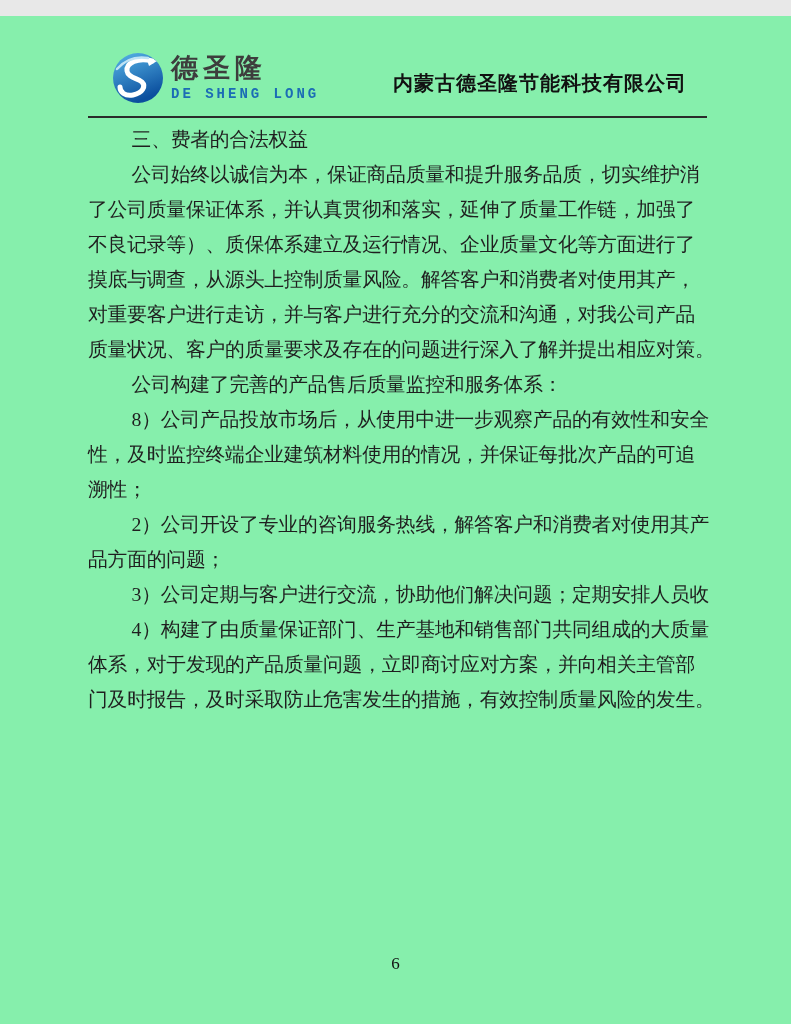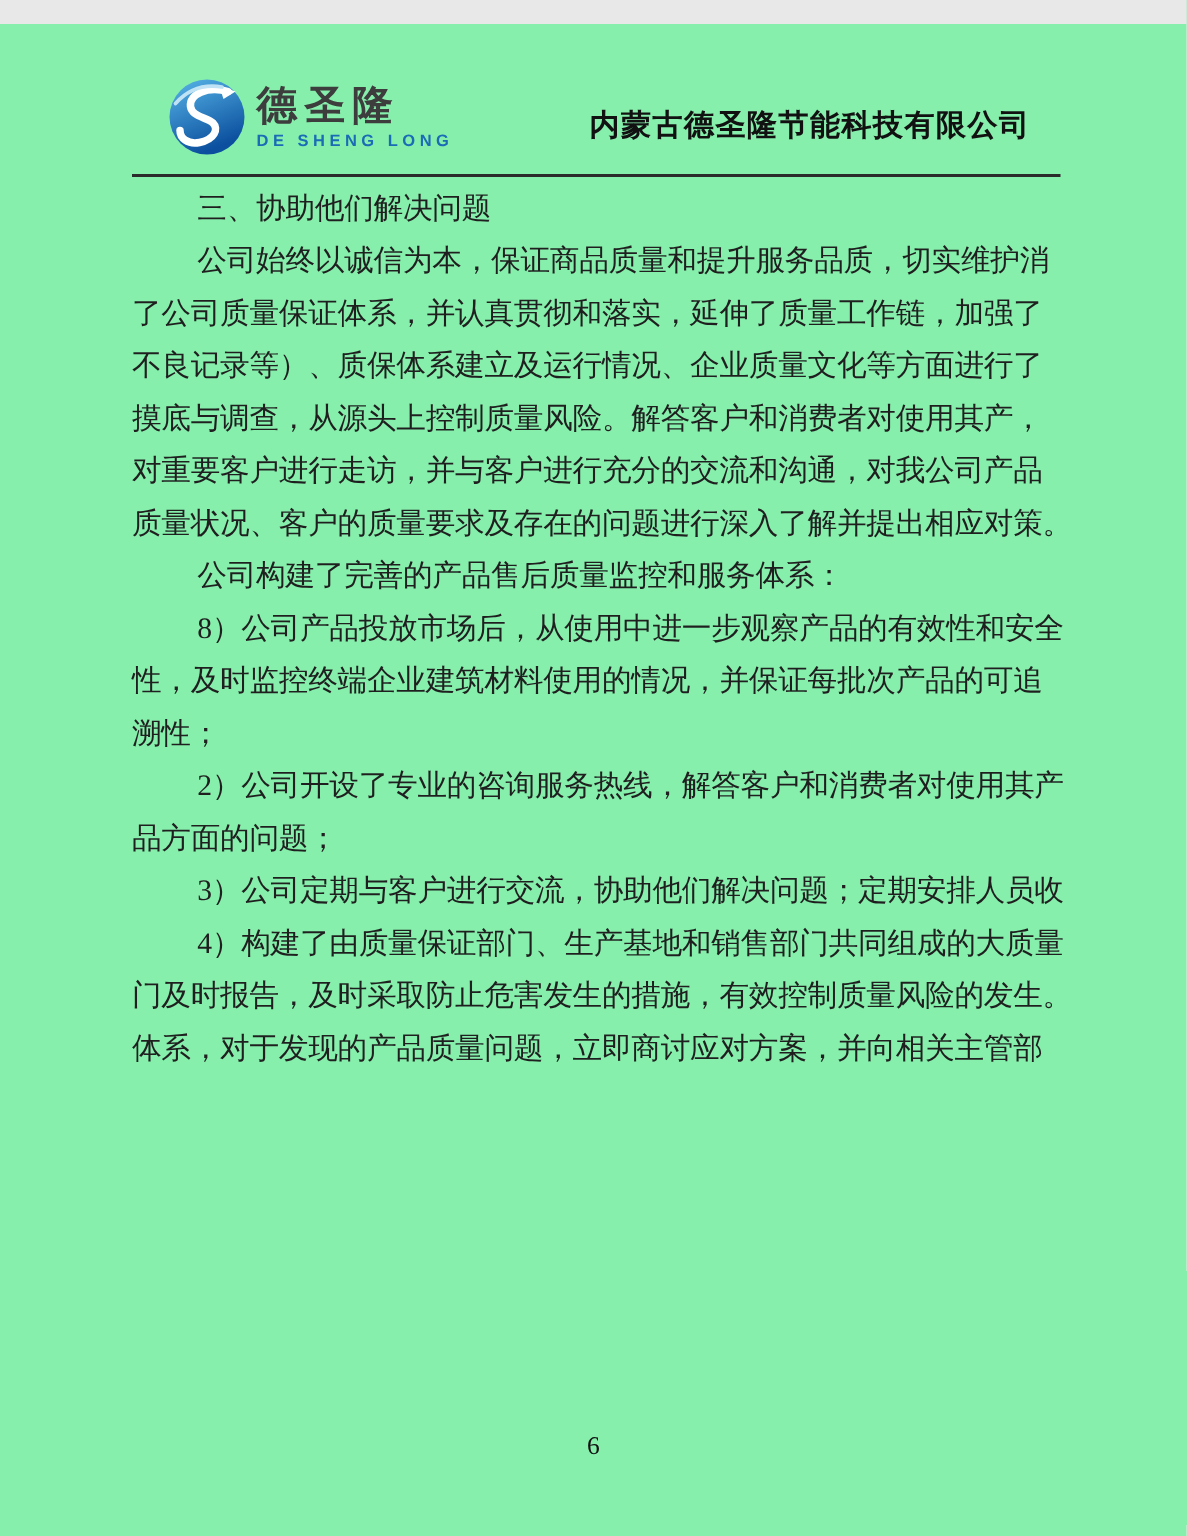--- a/index.html
+++ b/index.html
@@ -27,26 +27,26 @@
     .logo-texts { margin-left: 7px; display: flex; flex-direction: column; }
     .logo-cn {
       font-size: 27px;
       font-weight: bold;
       letter-spacing: 5px;
       color: #3d3d3d;
       line-height: 1.1;
       font-family: "Liberation Serif", "DejaVu Serif", serif;
     }
     .logo-en {
-      font-size: 11px;
+      font-size: 14px;
       font-weight: bold;
       letter-spacing: 3px;
       color: #1b6cb5;
       margin-top: 2px;
-      font-family: Liberation Sans, sans-serif;
+      font-family: Liberation Mono, monospace;
     }
     .company-name {
       position: absolute;
       top: 54px;
       right: 86px;
       padding-right: 18px;
       font-size: 20px;
       font-weight: bold;
       color: #111111;
       letter-spacing: 1px;
@@ -112,21 +112,21 @@
       <span class="logo-en">DE SHENG LONG</span>
     </div>
   </div>
 
   <div class="company-name">内蒙古德圣隆节能科技有限公司</div>
 
   <div class="header-rule"></div>
 
   <div class="doc-body">
       <div class="paragraph heading">
-        <div class="line indent">三、协助他们解决问题</div>
+        <div class="line indent">三、费者的合法权益</div>
       </div>
       <div class="paragraph">
         <div class="line indent">公司始终以诚信为本，保证商品质量和提升服务品质，切实维护消</div>
         <div class="line">了公司质量保证体系，并认真贯彻和落实，延伸了质量工作链，加强了</div>
         <div class="line">不良记录等）、质保体系建立及运行情况、企业质量文化等方面进行了</div>
         <div class="line">摸底与调查，从源头上控制质量风险。解答客户和消费者对使用其产，</div>
         <div class="line">对重要客户进行走访，并与客户进行充分的交流和沟通，对我公司产品</div>
         <div class="line">质量状况、客户的质量要求及存在的问题进行深入了解并提出相应对策。</div>
       </div>
       <div class="paragraph">
@@ -139,20 +139,20 @@
       </div>
       <div class="paragraph">
         <div class="line indent">2）公司开设了专业的咨询服务热线，解答客户和消费者对使用其产</div>
         <div class="line">品方面的问题；</div>
       </div>
       <div class="paragraph">
         <div class="line indent">3）公司定期与客户进行交流，协助他们解决问题；定期安排人员收</div>
       </div>
       <div class="paragraph">
         <div class="line indent">4）构建了由质量保证部门、生产基地和销售部门共同组成的大质量</div>
+        <div class="line">体系，对于发现的产品质量问题，立即商讨应对方案，并向相关主管部</div>
         <div class="line">门及时报告，及时采取防止危害发生的措施，有效控制质量风险的发生。</div>
-        <div class="line">体系，对于发现的产品质量问题，立即商讨应对方案，并向相关主管部</div>
       </div>
     </div>
 
   <div class="page-number">6</div>
 
 </div>
 
 </body></html>

